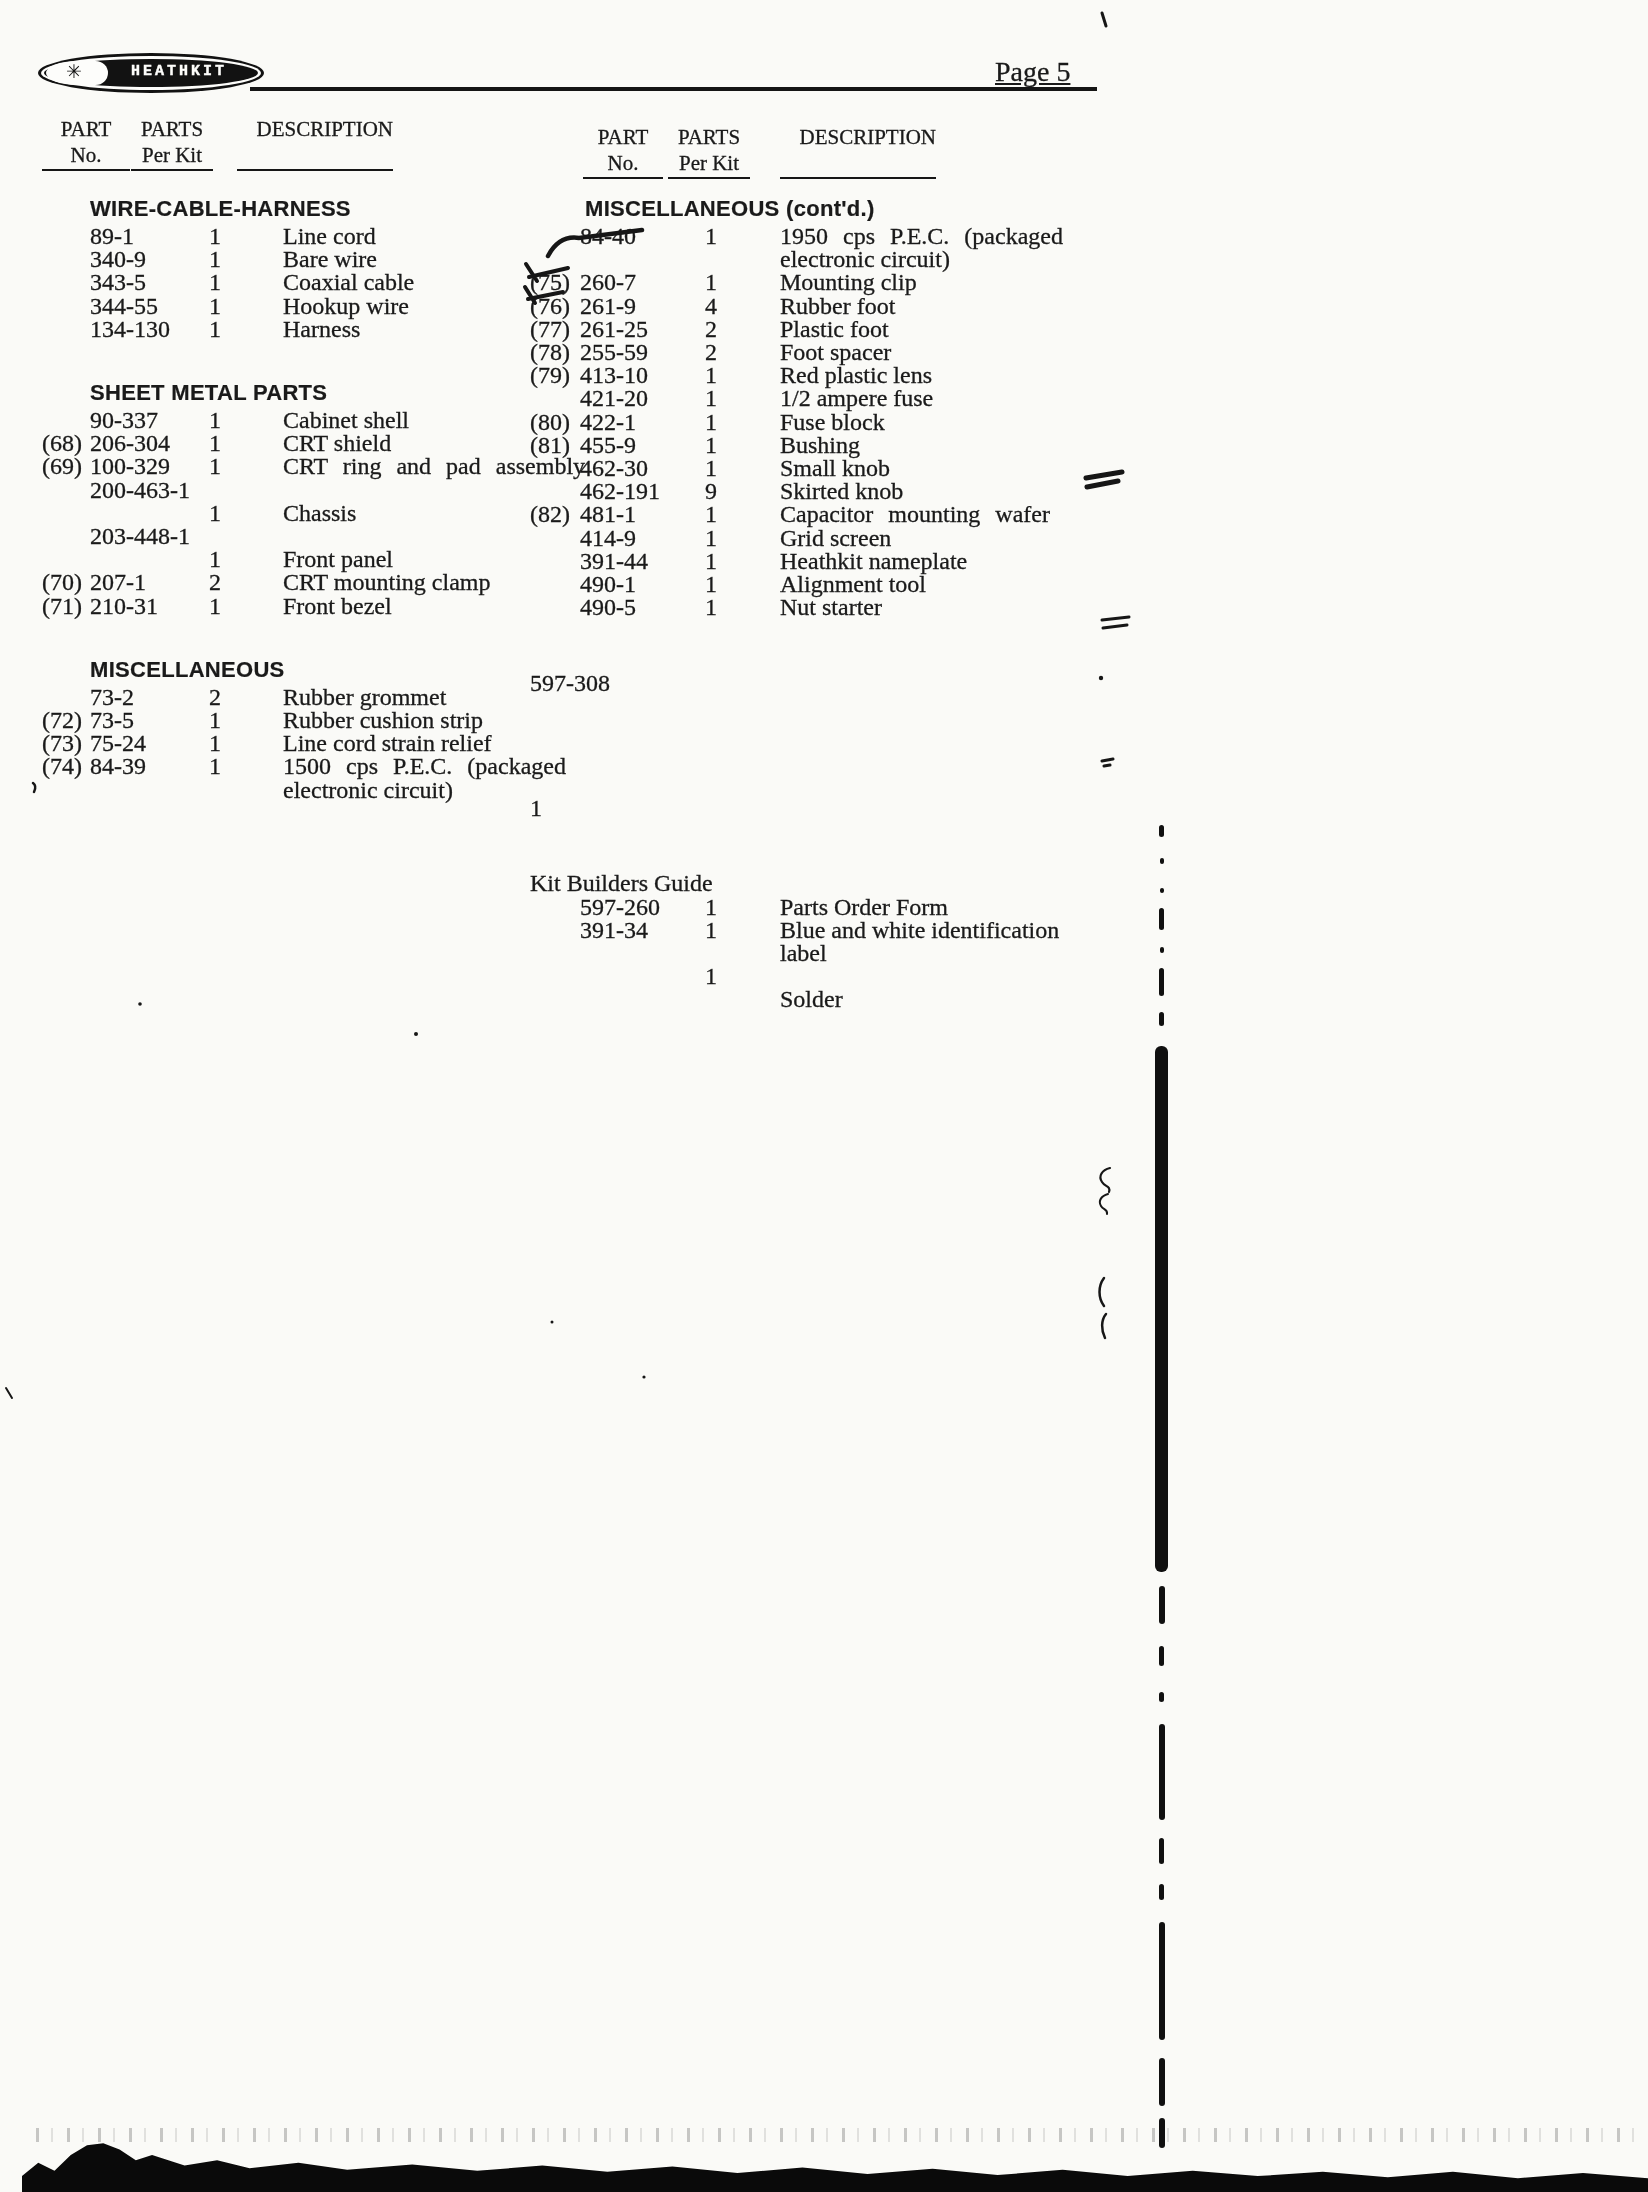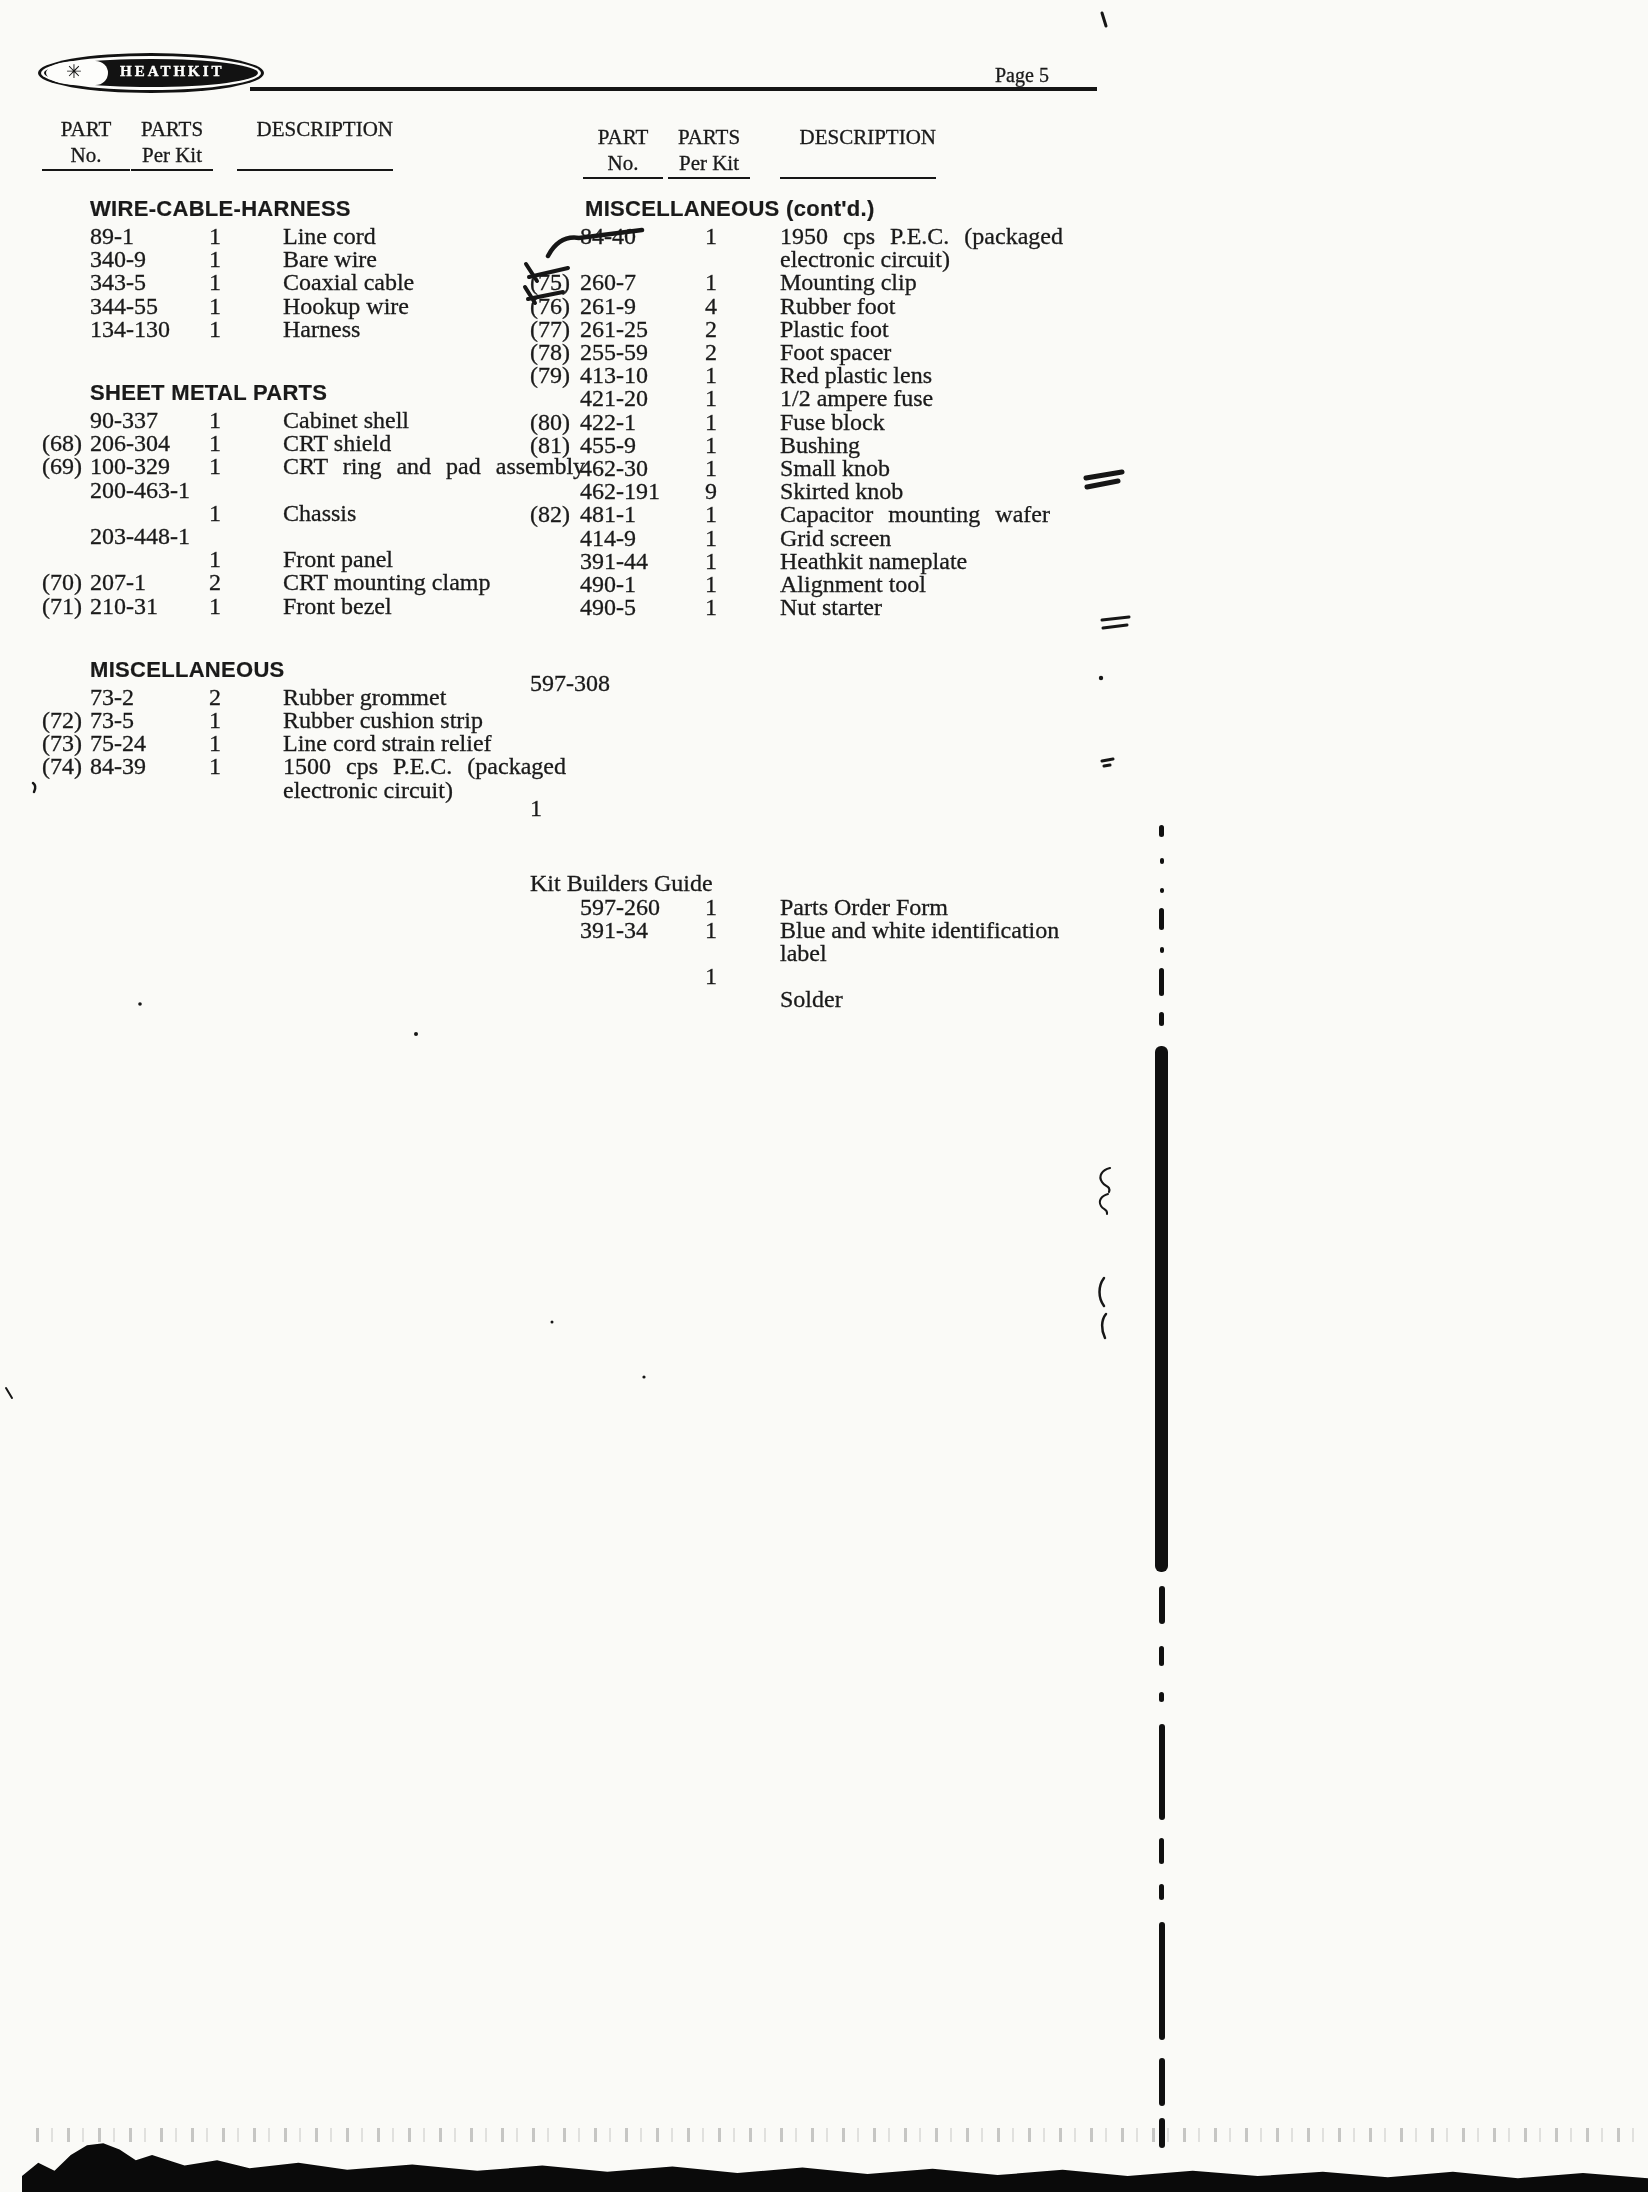--- a/index.html
+++ b/index.html
@@ -10,23 +10,23 @@
     font-family:"Liberation Serif",serif;
     -webkit-text-stroke:0.3px #1a1a1a;
   }
   
   .logo{position:absolute;left:38px;top:53px;width:226px;height:40px;}
   .logo .shell{position:absolute;inset:0;background:#121212;border-radius:50%;}
   .logo .inner-white{position:absolute;inset:3px;background:#fdfdfb;border-radius:50%;}
   .logo .inner-black{position:absolute;inset:6px;background:#121212;border-radius:50%;}
   .logo .star-zone{position:absolute;left:8px;top:8px;width:62px;height:24px;background:#fdfdfb;border-radius:50% 20% 20% 50%/50%;}
   .logo .star{position:absolute;left:20px;top:-1px;font-family:"DejaVu Sans",sans-serif;font-size:19px;color:#121212;-webkit-text-stroke:0;}
-  .logo .brand{position:absolute;left:82px;right:16px;top:10px;text-align:left;color:#fdfdfb;
-    font-family:Liberation Serif, serif;font-weight:bold;font-size:15px;letter-spacing:3px;-webkit-text-stroke:0.4px #fdfdfb;}
-  .page-num{position:absolute;left:995px;top:64px;font-size:20px;}
+  .logo .brand{position:absolute;left:72px;right:16px;top:10px;text-align:center;color:#fdfdfb;
+    font-family:Liberation Mono, monospace;font-weight:bold;font-size:15px;letter-spacing:3px;-webkit-text-stroke:0.4px #fdfdfb;}
+  .page-num{position:absolute;left:995px;top:56px;font-size:28px;text-decoration:underline;}
   .rule{position:absolute;left:250px;top:87px;width:847px;height:3.5px;background:#151515;}
   
   .hdr{position:absolute;font-size:21px;line-height:26px;height:53px;text-align:center;
     border-bottom:2.5px solid #161616;}
   .hdr.left-align{text-align:right;}
   
   .col{position:absolute;top:197px;}
   #left-col{left:0;width:545px;padding-left:46px;}
   #right-col{left:530px;width:600px;}
   .sec-title{font-family:"Liberation Sans",sans-serif;font-weight:bold;font-size:22px;line-height:23px;

